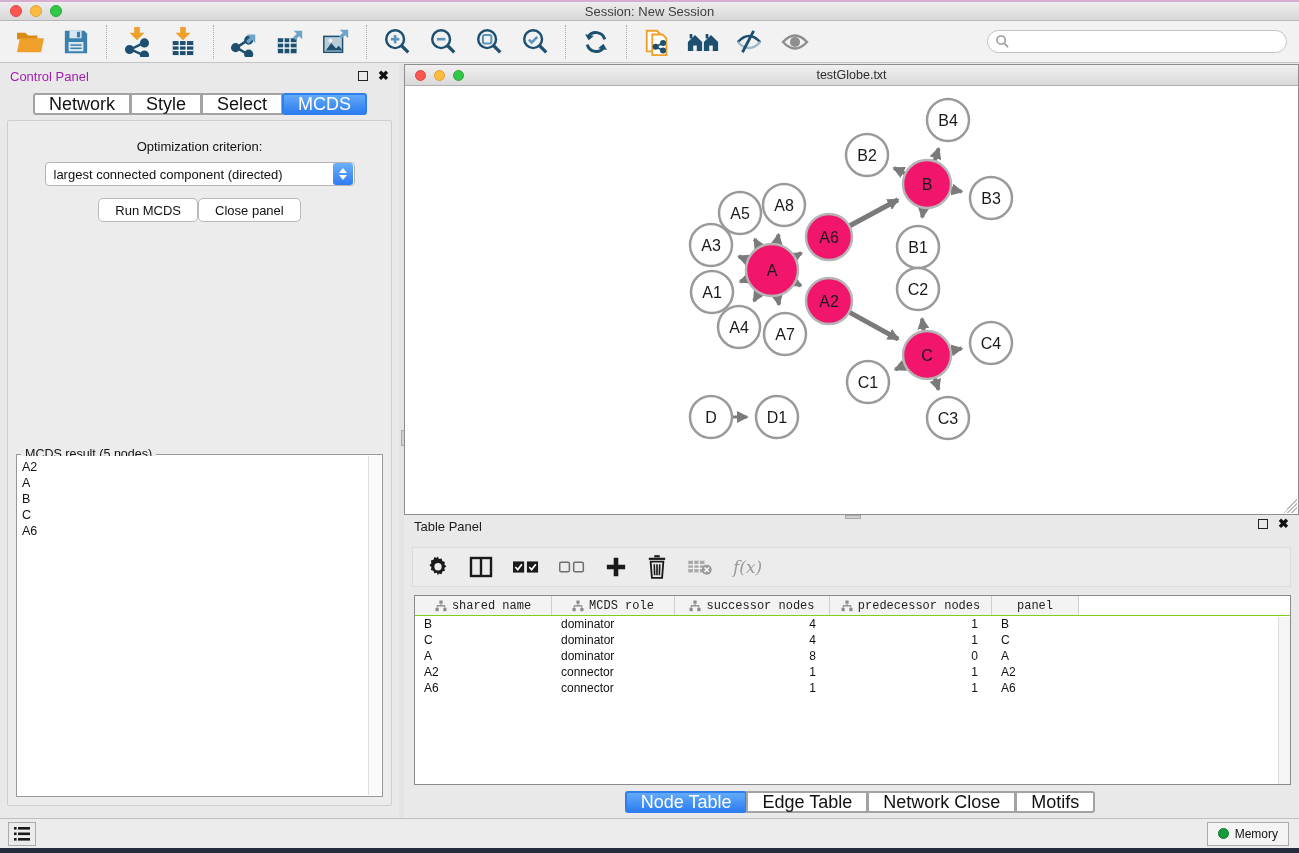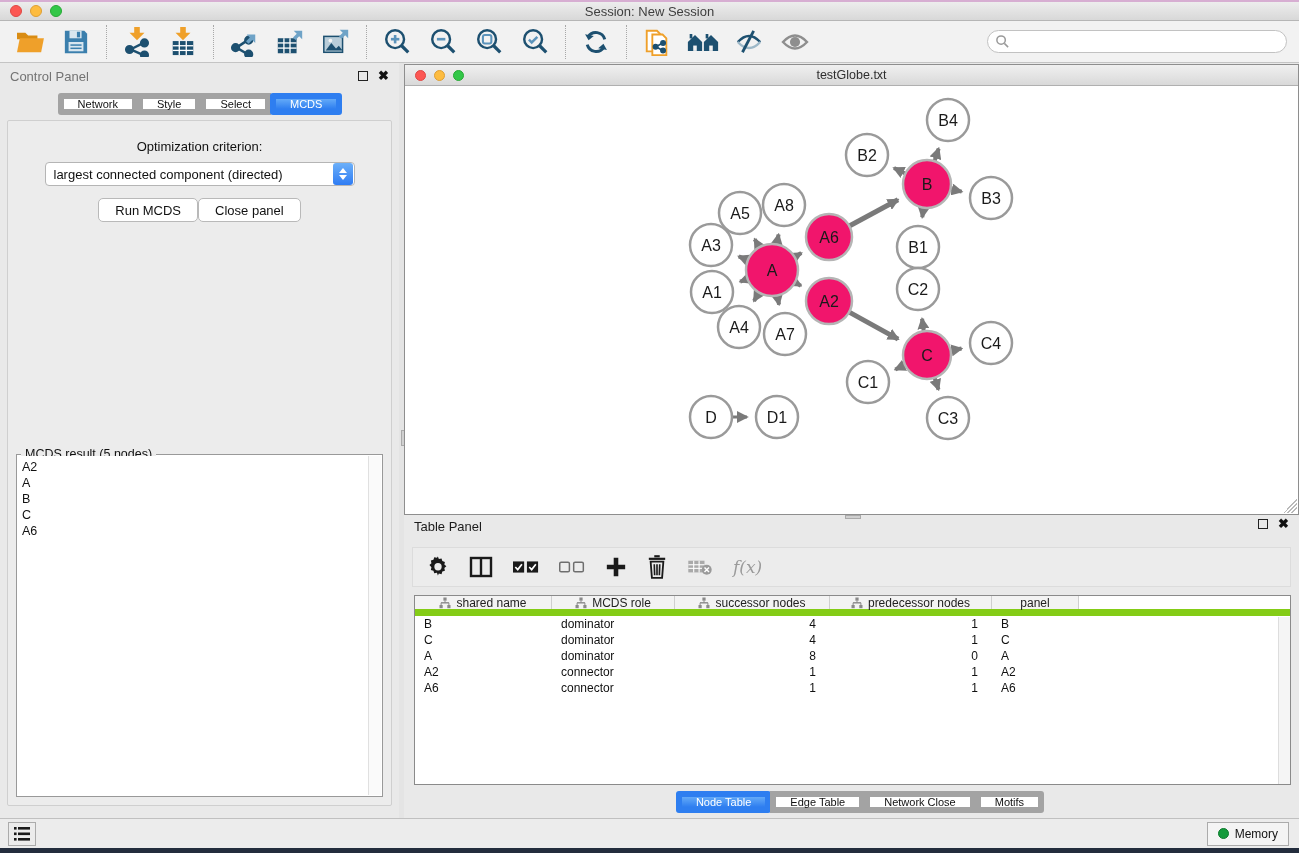--- a/index.html
+++ b/index.html
@@ -29,27 +29,27 @@
   .tb-btn { width:32px; height:32px; display:flex; align-items:center; justify-content:center; cursor:default; }
   .tb-btn svg { display:block; }
   #search-wrap { margin-left:auto; margin-right:12px; }
   #search-field { width:300px; height:23px; background:#fff; border:1px solid #c2c2c2;
     border-radius:12px; display:flex; align-items:center; padding-left:7px; }
   #search-field input { border:none; outline:none; flex:1; font-size:12px; background:transparent; }
 
   
   #control-panel { left:0; top:63px; width:399px; height:755px; background:#e9e9e9; }
   #cp-header { position:relative; height:26px; display:flex; align-items:center; padding:0 10px; }
-  #cp-header .ptitle { font-size:13px; color:#737373; }
+  #cp-header .ptitle { font-size:13px; color:#a21caf; }
   .panel-icons { margin-left:auto; display:flex; align-items:center; gap:10px; }
   .float-ico { width:10px; height:10px; border:1.6px solid #222; background:transparent; }
   .close-ico { font-size:13px; font-weight:bold; color:#111; line-height:10px; }
   #cp-tabs { display:flex; justify-content:center; margin-top:4px; }
-  .tab { height:22px; padding:0 14px; background:#fff; border:6px solid #a3a3a3;
-    font-size:11px; color:#111; display:flex; align-items:center; margin-right:-1px; }
+  .tab { height:22px; padding:0 14px; background:#fff; border:2px solid #a3a3a3;
+    font-size:18px; color:#111; display:flex; align-items:center; margin-right:-1px; }
   .tab:first-child { border-radius:3px 0 0 3px; }
   .tab.active { background:linear-gradient(#63aaf8,#2e7ef0); color:#fff;
     border-color:#2e7ef0; border-radius:3px; }
   #cp-inner { position:absolute; left:7px; top:57px; width:385px; height:686px;
     background:#ececec; border:1px solid #cfcfcf; border-radius:2px; }
   #opt-label { margin-top:18px; text-align:center; font-size:13px; color:#111; }
   #criterion { margin:8px auto 0; width:310px; height:24px; background:#fff;
     border:1px solid #b5b5b5; border-radius:4px; display:flex; align-items:center; position:relative; }
   #criterion .val { flex:1; font-size:13px; padding-left:8px; color:#111; white-space:nowrap; }
   #criterion .stepper { width:20px; height:22px; margin-right:1px; border-radius:3px;
@@ -89,21 +89,21 @@
   
   #table-panel { left:404px; top:519px; width:895px; height:294px; background:#e9e9e9; }
   #tp-header { position:relative; height:24px; display:flex; align-items:flex-start; padding:0 10px; }
   #tp-header .ptitle { font-size:13px; color:#1c1c1c; }
   #tp-toolbar { margin:4px 8px 0 8px; height:40px; border:1px solid #dcdcdc; background:#ececec;
     display:flex; align-items:center; gap:20px; padding-left:14px; }
   .tp-ico { display:flex; align-items:center; justify-content:center; height:26px; }
   .fx { font-family:"DejaVu Serif", serif; font-style:italic; font-size:17px; color:#9a9a9a; }
   #tp-table { position:absolute; left:10px; top:76px; width:877px; height:190px;
     background:#fff; border:1px solid #8a8a8a; overflow:hidden; }
-  #tp-table-header { display:flex; height:20px; border-bottom:7px solid #84cc16; }
+  #tp-table-header { display:flex; height:20px; border-bottom:1px solid #84cc16;font-family:Liberation Mono, monospace; }
   .th { background:#f3f3f3; border-right:1px solid #cfcfcf; display:flex;
     align-items:center; justify-content:center; gap:5px; font-size:12px; color:#222; }
   .th svg { flex:none; }
   .tr { display:flex; height:16px; align-items:center; font-size:12px; color:#111; }
   .td { overflow:hidden; white-space:nowrap; }
   .td.l { padding-left:9px; text-align:left; }
   .td.r { padding-right:14px; text-align:right; }
   #tp-scroll { position:absolute; top:21px; right:0; bottom:0; width:12px;
     background:#f5f5f5; border-left:1px solid #ddd; }
   #tp-tabs { position:absolute; left:16px; right:0; top:272px; display:flex; justify-content:center; }

